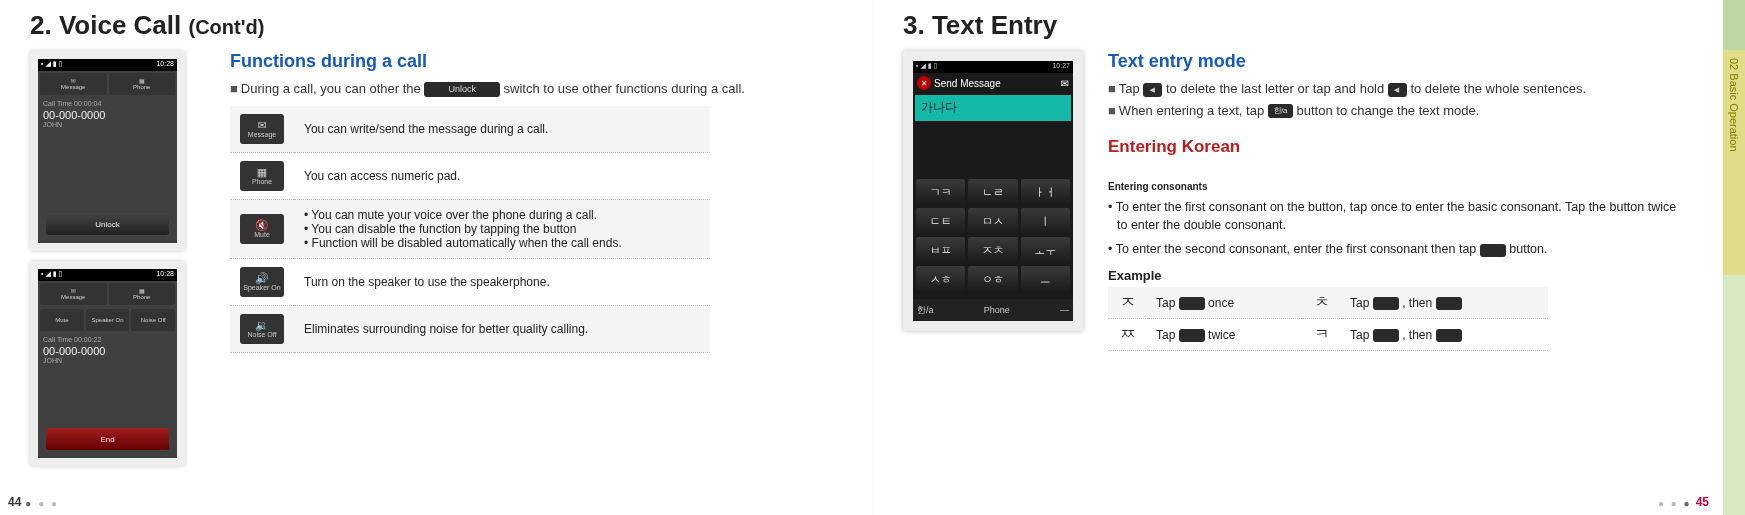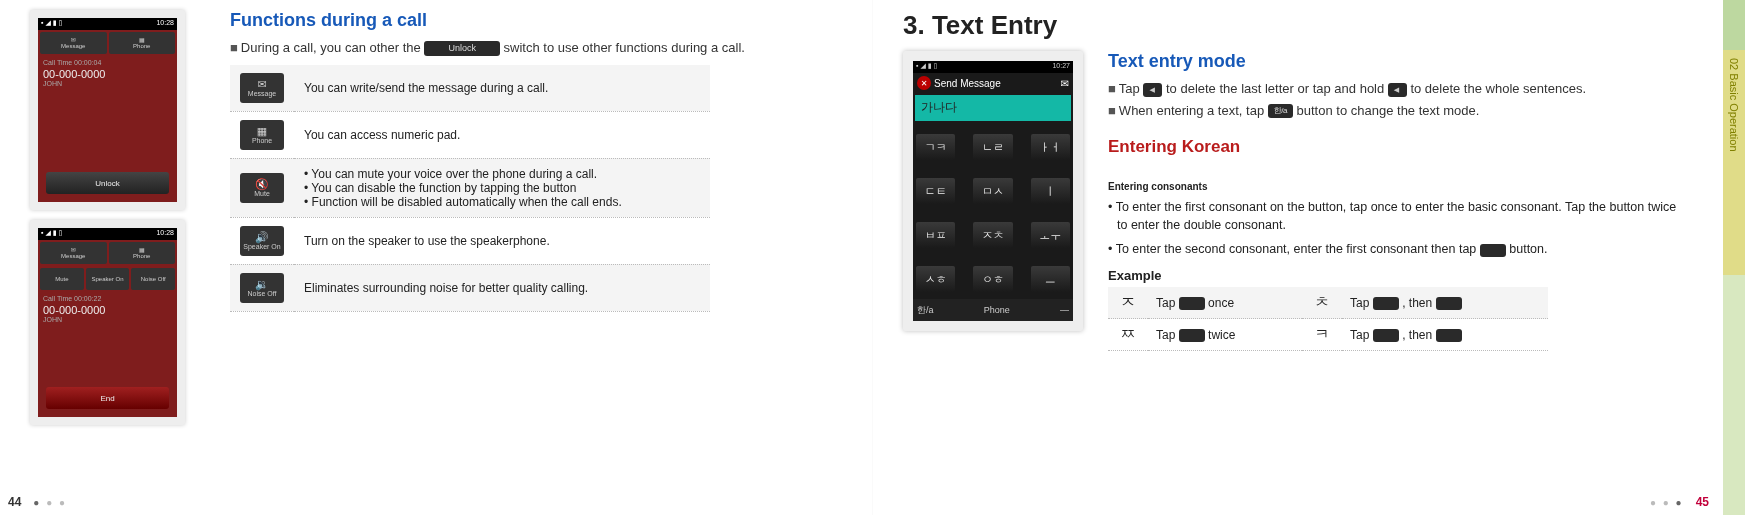--- a/index.html
+++ b/index.html
@@ -32,21 +32,21 @@
   .inline-btn.wide { padding: 3px 24px; }
   .inline-btn.small { padding: 3px 6px; font-size: 8px; letter-spacing: -0.5px; }
   .inline-btn.blank { padding: 3px 12px; min-width: 26px; height: 13px; }
   .inline-btn.bksp::before {
     content: "◀"; font-size: 7px; margin-right: 2px; color: #ccc;
   }
   .left-body { display: flex; gap: 20px; }
   .phone-col { width: 180px; flex-shrink: 0; }
   .phone-mock {
     width: 155px; height: 205px;
-    background: #7f1d1d;
+    background: #404040;
     border: 8px solid #eee;
     border-radius: 2px;
     box-shadow: 0 0 4px rgba(0,0,0,0.2);
     position: relative;
     color: #ccc;
     font-size: 8px;
   }
   .phone-mock.short { height: 200px; }
   .phone-mock .statusbar {
     height: 12px; background: #000; display:flex; justify-content:space-between;
@@ -110,21 +110,21 @@
   }
   .phone-mock-msg .titlebar {
     height:20px; display:flex; align-items:center; font-size:10px; color:#fff;
     padding:0 4px; gap:3px;
   }
   .phone-mock-msg .titlebar .x { width:14px;height:14px;background:#b00;border-radius:50%;display:flex;align-items:center;justify-content:center;font-size:8px;}
   .phone-mock-msg .textarea {
     background:#14b8a6; height:26px; margin:2px; color:#222; font-size:12px; padding:4px 6px;
   }
   .phone-mock-msg .keygrid {
-    display:grid; grid-template-columns:repeat(3,1fr); gap:18px; padding:3px;
+    display:grid; grid-template-columns:repeat(3,1fr); gap:3px; padding:3px;
     position:absolute; bottom:26px; left:0; right:0;
   }
   .phone-mock-msg .key {
     background:linear-gradient(#3a3a3a,#1a1a1a); height:26px; border-radius:2px;
     display:flex; align-items:center; justify-content:center; font-size:11px; color:#eee;
   }
   .phone-mock-msg .botbar {
     position:absolute; bottom:0; left:0; right:0; height:22px;
     display:flex; align-items:center; justify-content:space-between;
     padding:0 4px; background:#222; font-size:9px;
@@ -150,34 +150,38 @@
     padding-top:8px;
   }
   .side-tab-spacer {
     position:absolute; top:0; right:0; width:22px; height:50px; background:#bdd8a0;
   }
   .side-tab-below {
     position:absolute; top:275px; right:0; bottom:0; width:22px; background:#d8e8c0;
   }
 
   
-  .footer { position:absolute; bottom:6px; font-size:12px; color:#333; display:flex; align-items:center; gap:12px;}
+  .footer { position:absolute; bottom:6px; font-size:12px; color:#333; display:flex; align-items:flex-end; gap:4px;}
   .footer-left { left:8px; }
   .footer-right { right:36px; }
   .dots { color:#bbb; letter-spacing:2px; font-size:10px;}
   .footer .dark { color:#666; }
   .pgnum { font-weight:bold; }
   .pgnum.red { color:#c2003b; }
 </style>
 </head>
 <body>
 
 <div class="spread">
 
   <div class="page page-left">
+    <h1>
+      <span>2. Voice Call</span>
+      <span class="cont">(Cont'd)</span>
+    </h1>
 
     <div class="left-body">
       <div class="phone-col">
 
         <div class="phone-mock short">
           <div class="statusbar">
               <span>▪ ◢ ▮ ▯</span>
               <span>10:28</span>
             </div>
           <div class="tabrow">

